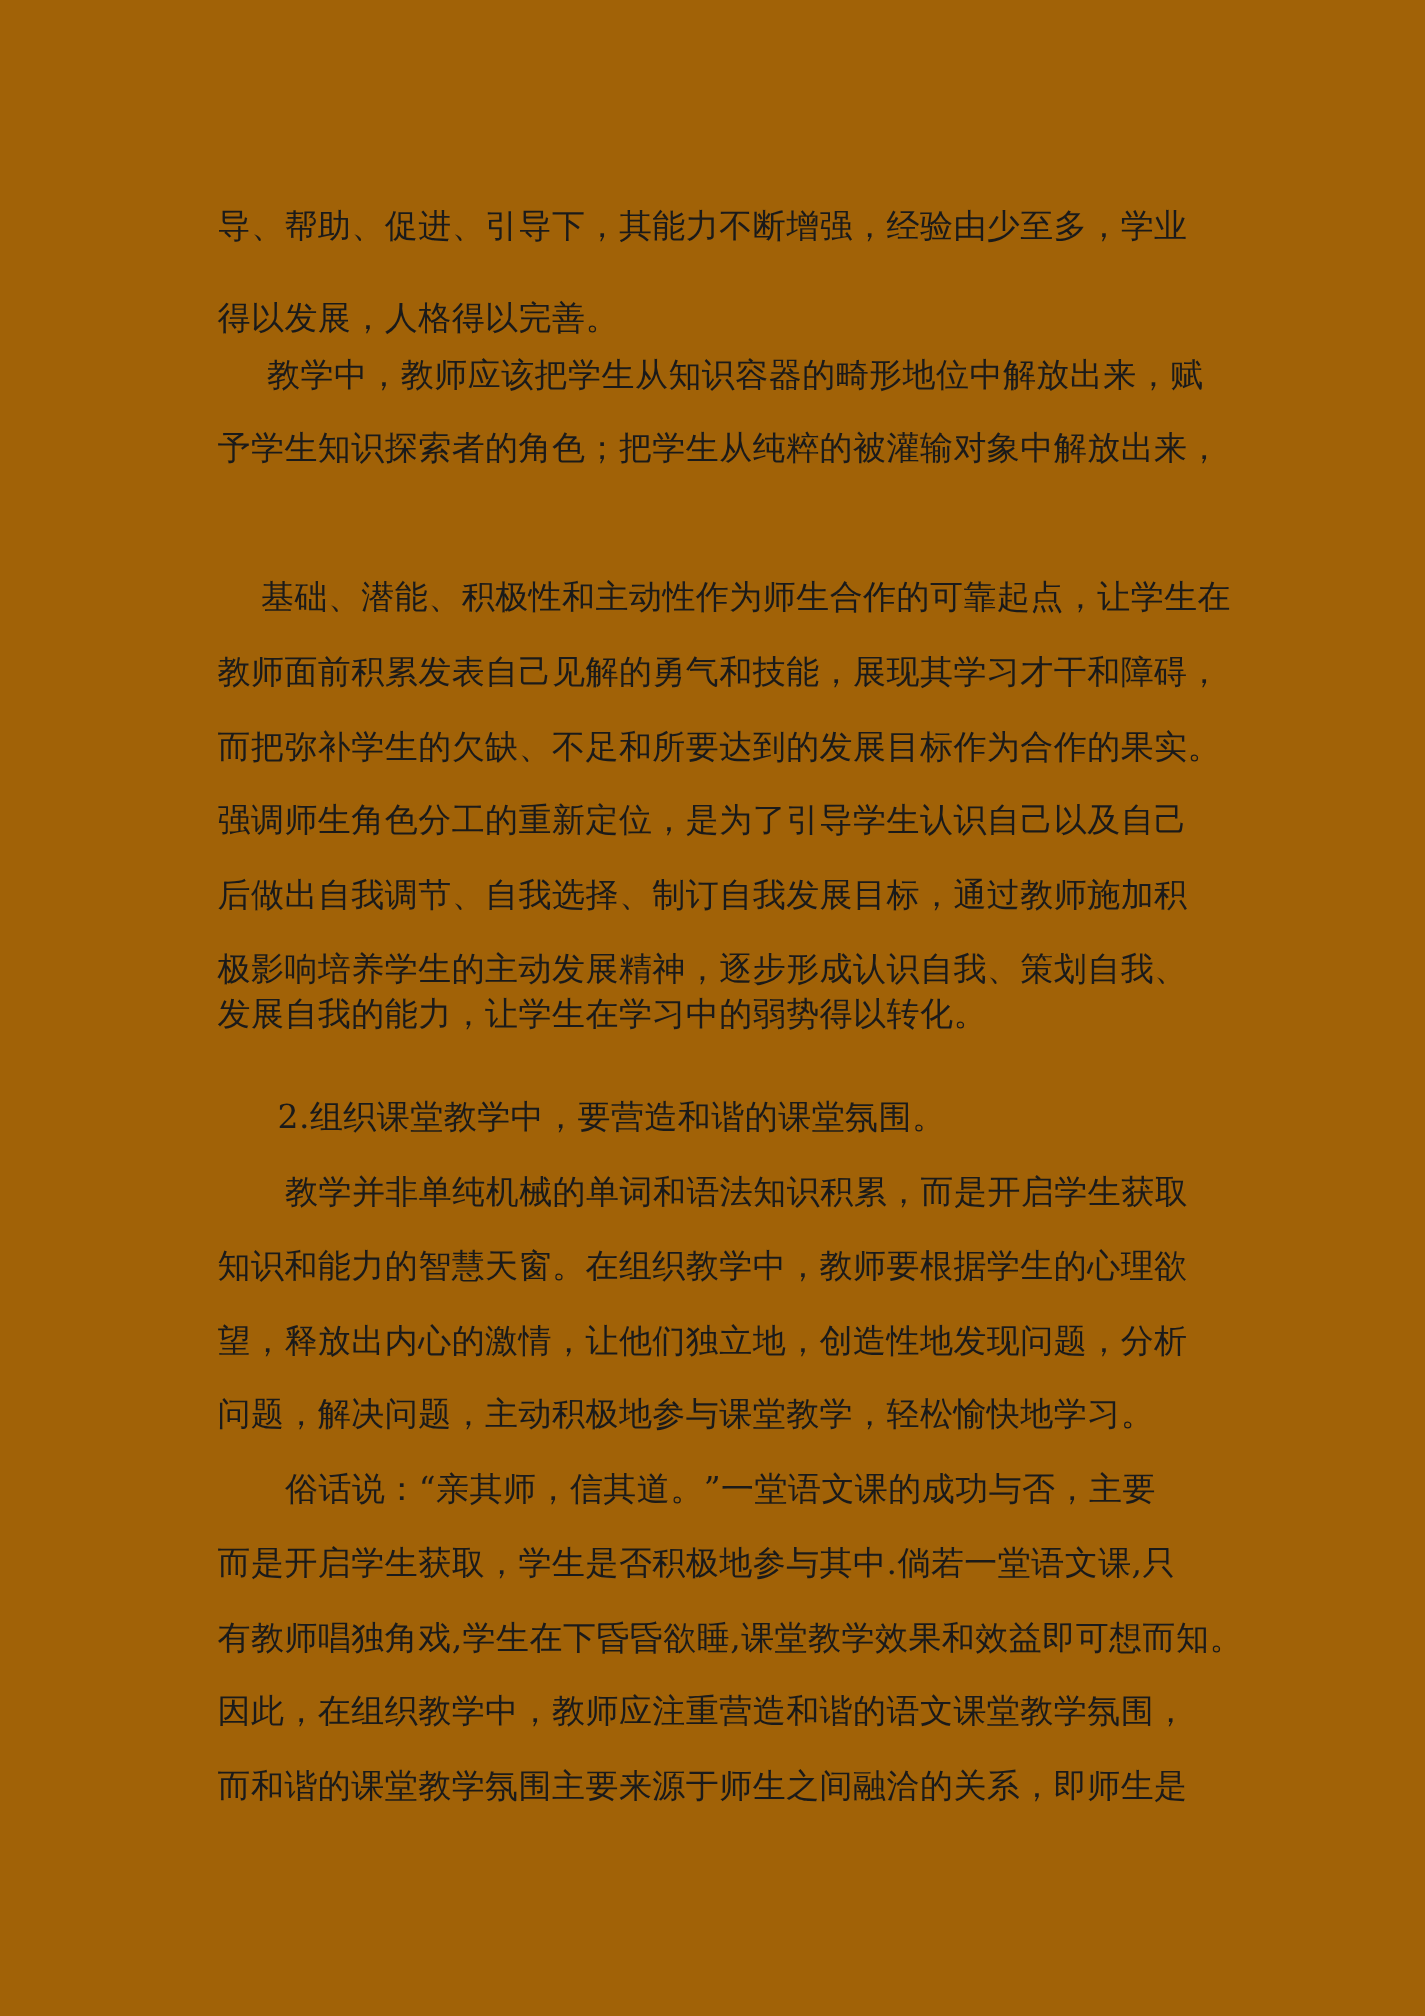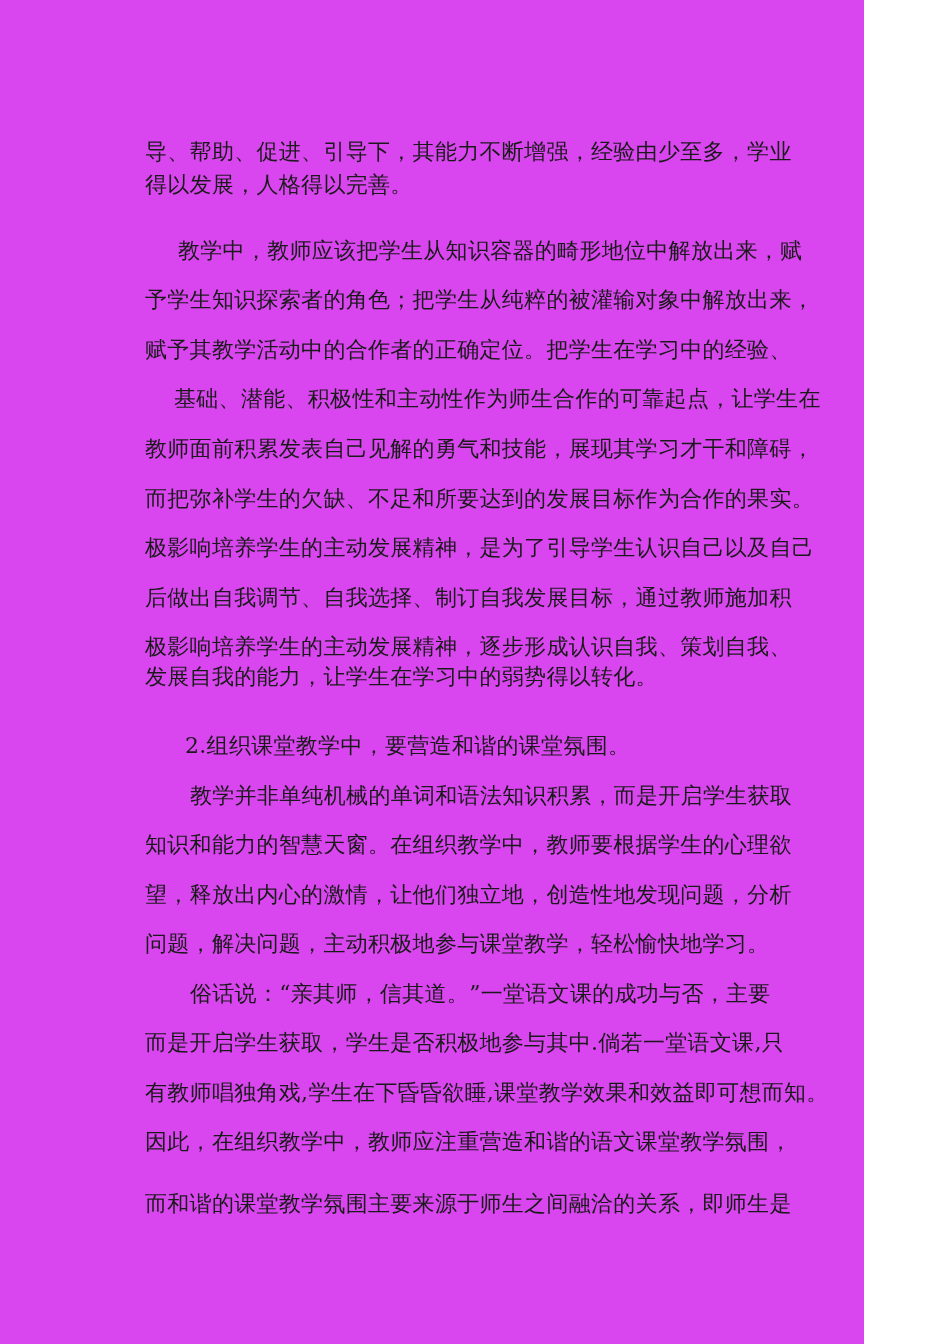--- a/index.html
+++ b/index.html
@@ -1,51 +1,50 @@
 <!DOCTYPE html>
 <html><head>
 <meta charset="utf-8">
 <style>
   html, body { margin: 0; padding: 0; background: #ffffff; }
   body { width: 950px; height: 1344px; position: relative; overflow: hidden; }
   .page {
-    position: absolute; left: 0; top: 0; width: 864px; height: 1344px;
-    background: #d946ef;
+    position: absolute; left: 0; top: 0; width: 950px; height: 1344px;
+    background: #a16207;
     text-decoration: underline;
   }
   .line {
     position: absolute;
     left: 145px;
     white-space: nowrap;
     font-family: "DejaVu Serif", "Liberation Serif", serif;
     font-size: 22px;
     line-height: 30px;
     color: #1a1a1a;
     letter-spacing: 0.3px;
   }
 </style>
 </head>
 <body>
 
 <div class="page">
   <div class="line" style="left:145px;top:137px;">导、帮助、促进、引导下，其能力不断增强，经验由少至多，学业</div>
-  <div class="line" style="left:145px;top:170px;">得以发展，人格得以完善。</div>
+  <div class="line" style="left:145px;top:198px;">得以发展，人格得以完善。</div>
   <div class="line" style="left:178px;top:236px;">教学中，教师应该把学生从知识容器的畸形地位中解放出来，赋</div>
   <div class="line" style="left:145px;top:285px;">予学生知识探索者的角色；把学生从纯粹的被灌输对象中解放出来，</div>
-  <div class="line" style="left:145px;top:335px;">赋予其教学活动中的合作者的正确定位。把学生在学习中的经验、</div>
   <div class="line" style="left:145px;top:384px;margin-left:29px;">基础、潜能、积极性和主动性作为师生合作的可靠起点，让学生在</div>
   <div class="line" style="left:145px;top:434px;">教师面前积累发表自己见解的勇气和技能，展现其学习才干和障碍，</div>
   <div class="line" style="left:145px;top:484px;">而把弥补学生的欠缺、不足和所要达到的发展目标作为合作的果实。</div>
-  <div class="line" style="left:145px;top:533px;">极影响培养学生的主动发展精神，是为了引导学生认识自己以及自己</div>
+  <div class="line" style="left:145px;top:533px;">强调师生角色分工的重新定位，是为了引导学生认识自己以及自己</div>
   <div class="line" style="left:145px;top:583px;">后做出自我调节、自我选择、制订自我发展目标，通过教师施加积</div>
   <div class="line" style="left:145px;top:632px;">极影响培养学生的主动发展精神，逐步形成认识自我、策划自我、</div>
   <div class="line" style="left:145px;top:662px;">发展自我的能力，让学生在学习中的弱势得以转化。</div>
   <div class="line" style="left:185px;top:731px;">2.组织课堂教学中，要营造和谐的课堂氛围。</div>
   <div class="line" style="left:190px;top:781px;">教学并非单纯机械的单词和语法知识积累，而是开启学生获取</div>
   <div class="line" style="left:145px;top:830px;">知识和能力的智慧天窗。在组织教学中，教师要根据学生的心理欲</div>
   <div class="line" style="left:145px;top:880px;">望，释放出内心的激情，让他们独立地，创造性地发现问题，分析</div>
   <div class="line" style="left:145px;top:929px;">问题，解决问题，主动积极地参与课堂教学，轻松愉快地学习。</div>
   <div class="line" style="left:190px;top:979px;">俗话说：“亲其师，信其道。”一堂语文课的成功与否，主要</div>
   <div class="line" style="left:145px;top:1028px;">而是开启学生获取，学生是否积极地参与其中.倘若一堂语文课,只</div>
   <div class="line" style="left:145px;top:1078px;">有教师唱独角戏,学生在下昏昏欲睡,课堂教学效果和效益即可想而知。</div>
   <div class="line" style="left:145px;top:1127px;">因此，在组织教学中，教师应注重营造和谐的语文课堂教学氛围，</div>
-  <div class="line" style="left:145px;top:1177px;margin-top:12px;">而和谐的课堂教学氛围主要来源于师生之间融洽的关系，即师生是</div>
+  <div class="line" style="left:145px;top:1177px;">而和谐的课堂教学氛围主要来源于师生之间融洽的关系，即师生是</div>
 </div>
 
 </body></html>

